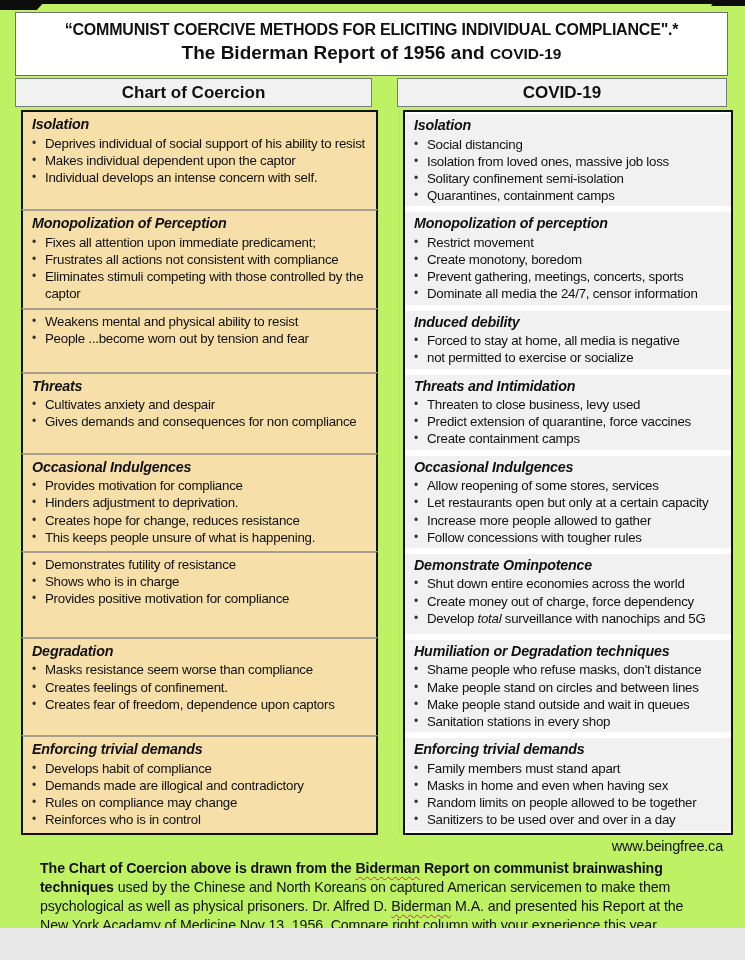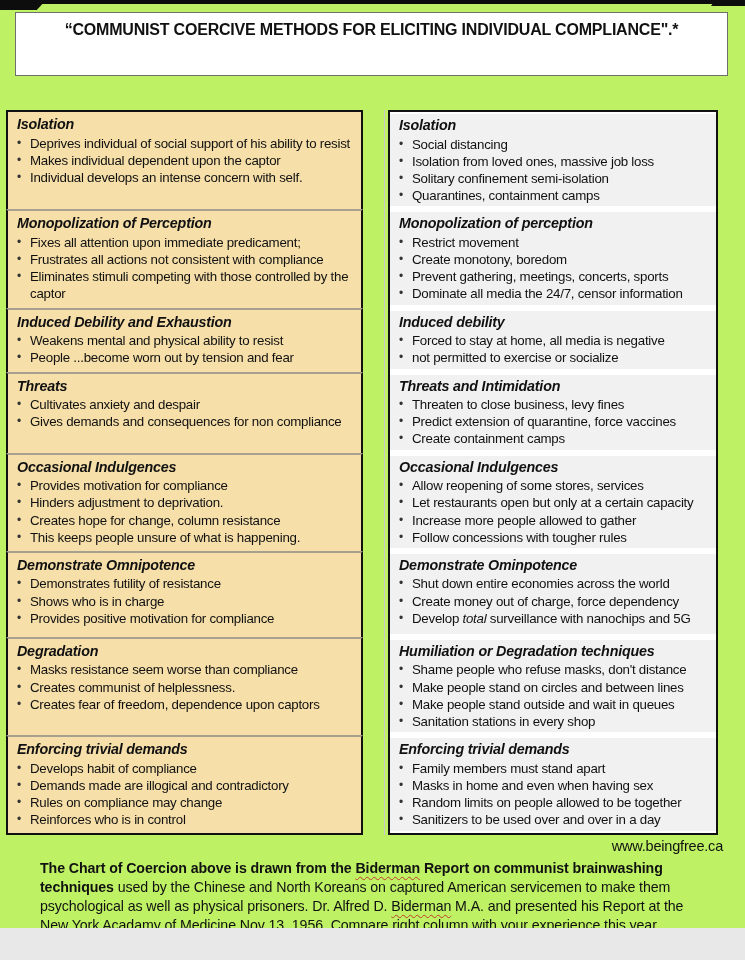--- a/index.html
+++ b/index.html
@@ -17,21 +17,21 @@
   .title-line1{margin-top:8px;font-size:16px;font-weight:bold;letter-spacing:-0.2px;white-space:nowrap;}
   .title-line2{margin-top:3px;font-size:19px;font-weight:bold;}
   .title-covid{font-size:15.5px;font-weight:bold;}
   
   .col-headers{position:absolute;left:15px;top:78px;width:712px;height:29px;}
   .col-head{position:absolute;top:0;height:27px;border:1px solid #7a7a7a;background:#f1f1f1;
             text-align:center;font-weight:bold;font-size:17px;line-height:27px;}
   .col-head.left{left:0;width:355px;}
   .col-head.right{left:382px;width:328px;}
   
-  .tables{position:absolute;left:6px;top:110px;width:712px;display:grid;
+  .tables{position:absolute;left:21px;top:110px;width:712px;display:grid;
           grid-template-columns:357px 25px 330px;
           grid-template-rows:minmax(93px,auto) minmax(94px,auto) minmax(61px,auto) minmax(80px,auto)
                              minmax(94px,auto) minmax(86px,auto) minmax(91px,auto) minmax(91px,auto);}
   .gutter-line{position:absolute;left:378px;top:0;bottom:0;width:1px;background:#c9c9c9;}
   .lcell{grid-column:1;background:var(--tan,#f6dfa9);border-left:2px solid #111;border-right:2px solid #111;
          padding:3px 8px 3px 9px;}
   .lcell.sep{border-top:2px solid #a79f8f;}
   .lcell.row-first{border-top:2px solid #111;}
   .lcell.row-last{border-bottom:2px solid #111;}
   .rcell{grid-column:3;background:#fff;border-left:2px solid #111;border-right:2px solid #111;
@@ -60,22 +60,27 @@
 <body>
 
 <div id="page">
 
   <div class="top-bar"></div>
   <div class="top-wedge"></div>
   <div class="top-right-mark"></div>
 
   <div class="title-box">
     <div class="title-line1">“COMMUNIST COERCIVE METHODS FOR ELICITING INDIVIDUAL COMPLIANCE".*</div>
+    <div class="title-line2"><span>The Biderman Report of 1956 and </span><span class="title-covid">COVID-19</span></div>
   </div>
 
+  <div class="col-headers">
+    <div class="col-head left">Chart of Coercion</div>
+    <div class="col-head right">COVID-19</div>
+  </div>
 
   <div class="tables">
     <div class="gutter-line"></div>
   <div class="lcell row-first" style="grid-row: 1;">
         <div class="cell-heading">Isolation</div>
         <div class="bullet">
           <span class="dot">•</span>
           <span class="btxt">Deprives individual of social support of his ability to resist</span>
         </div>
         <div class="bullet">
@@ -138,21 +143,20 @@
             <span class="dot">•</span>
             <span class="btxt">Prevent gathering, meetings, concerts, sports</span>
           </div>
           <div class="bullet">
             <span class="dot">•</span>
             <span class="btxt">Dominate all media the 24/7, censor information</span>
           </div>
         </div>
       </div>
       <div class="lcell sep" style="grid-row: 3;">
-        <div class="cell-heading">Induced Debility and Exhaustion</div>
         <div class="bullet">
           <span class="dot">•</span>
           <span class="btxt">Weakens mental and physical ability to resist</span>
         </div>
         <div class="bullet">
           <span class="dot">•</span>
           <span class="btxt">People ...become worn out by tension and fear</span>
         </div>
       </div>
       <div class="rcell" style="grid-row: 3;">
@@ -177,21 +181,21 @@
         <div class="bullet">
           <span class="dot">•</span>
           <span class="btxt">Gives demands and consequences for non compliance</span>
         </div>
       </div>
       <div class="rcell" style="grid-row: 4;">
         <div class="rinner">
           <div class="cell-heading">Threats and Intimidation</div>
           <div class="bullet">
             <span class="dot">•</span>
-            <span class="btxt">Threaten to close business, levy fines</span>
+            <span class="btxt">Threaten to close business, levy used</span>
           </div>
           <div class="bullet">
             <span class="dot">•</span>
             <span class="btxt">Predict extension of quarantine, force vaccines</span>
           </div>
           <div class="bullet">
             <span class="dot">•</span>
             <span class="btxt">Create containment camps</span>
           </div>
         </div>
@@ -201,21 +205,21 @@
         <div class="bullet">
           <span class="dot">•</span>
           <span class="btxt">Provides motivation for compliance</span>
         </div>
         <div class="bullet">
           <span class="dot">•</span>
           <span class="btxt">Hinders adjustment to deprivation.</span>
         </div>
         <div class="bullet">
           <span class="dot">•</span>
-          <span class="btxt">Creates hope for change, column resistance</span>
+          <span class="btxt">Creates hope for change, reduces resistance</span>
         </div>
         <div class="bullet">
           <span class="dot">•</span>
           <span class="btxt">This keeps people unsure of what is happening.</span>
         </div>
       </div>
       <div class="rcell" style="grid-row: 5;">
         <div class="rinner">
           <div class="cell-heading">Occasional Indulgences</div>
           <div class="bullet">
@@ -230,21 +234,20 @@
             <span class="dot">•</span>
             <span class="btxt">Increase more people allowed to gather</span>
           </div>
           <div class="bullet">
             <span class="dot">•</span>
             <span class="btxt">Follow concessions with tougher rules</span>
           </div>
         </div>
       </div>
       <div class="lcell sep" style="grid-row: 6;">
-        <div class="cell-heading">Demonstrate Omnipotence</div>
         <div class="bullet">
           <span class="dot">•</span>
           <span class="btxt">Demonstrates futility of resistance</span>
         </div>
         <div class="bullet">
           <span class="dot">•</span>
           <span class="btxt">Shows who is in charge</span>
         </div>
         <div class="bullet">
           <span class="dot">•</span>
@@ -269,21 +272,21 @@
         </div>
       </div>
       <div class="lcell sep" style="grid-row: 7;">
         <div class="cell-heading">Degradation</div>
         <div class="bullet">
           <span class="dot">•</span>
           <span class="btxt">Masks resistance seem worse than compliance</span>
         </div>
         <div class="bullet">
           <span class="dot">•</span>
-          <span class="btxt">Creates communist of helplessness.</span>
+          <span class="btxt">Creates feelings of confinement.</span>
         </div>
         <div class="bullet">
           <span class="dot">•</span>
           <span class="btxt">Creates fear of freedom, dependence upon captors</span>
         </div>
       </div>
       <div class="rcell" style="grid-row: 7;">
         <div class="rinner">
           <div class="cell-heading">Humiliation or Degradation techniques</div>
           <div class="bullet">

